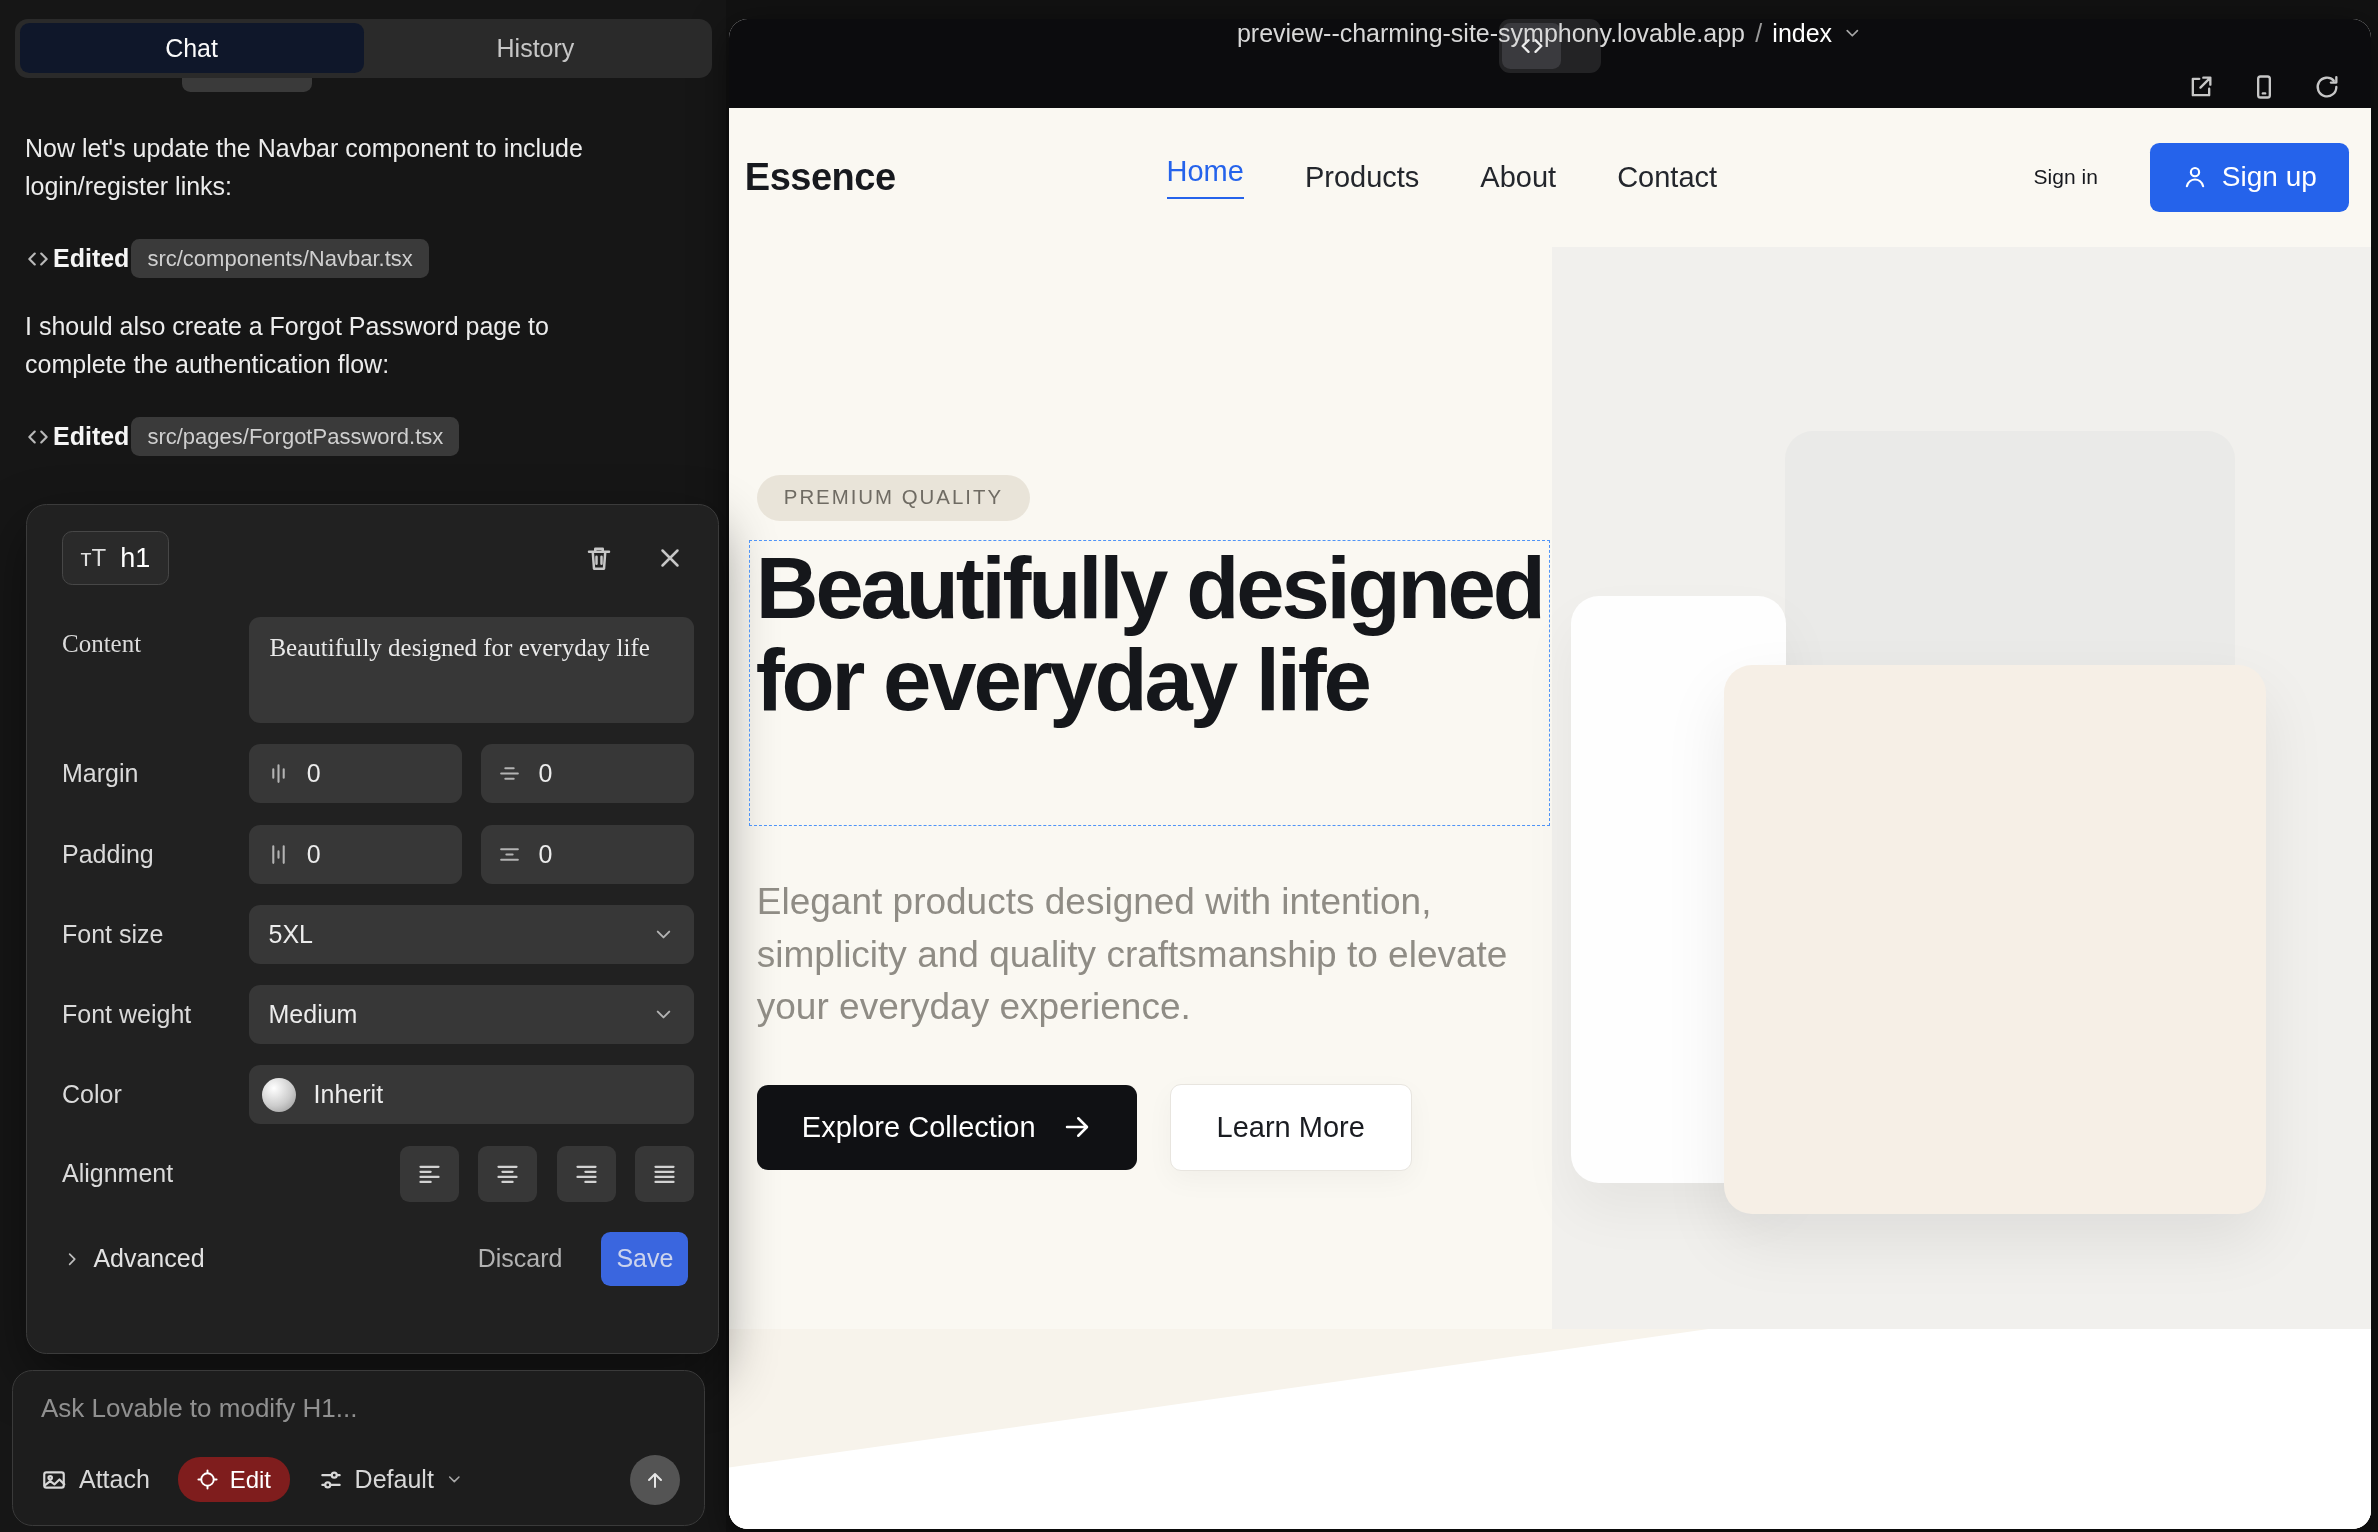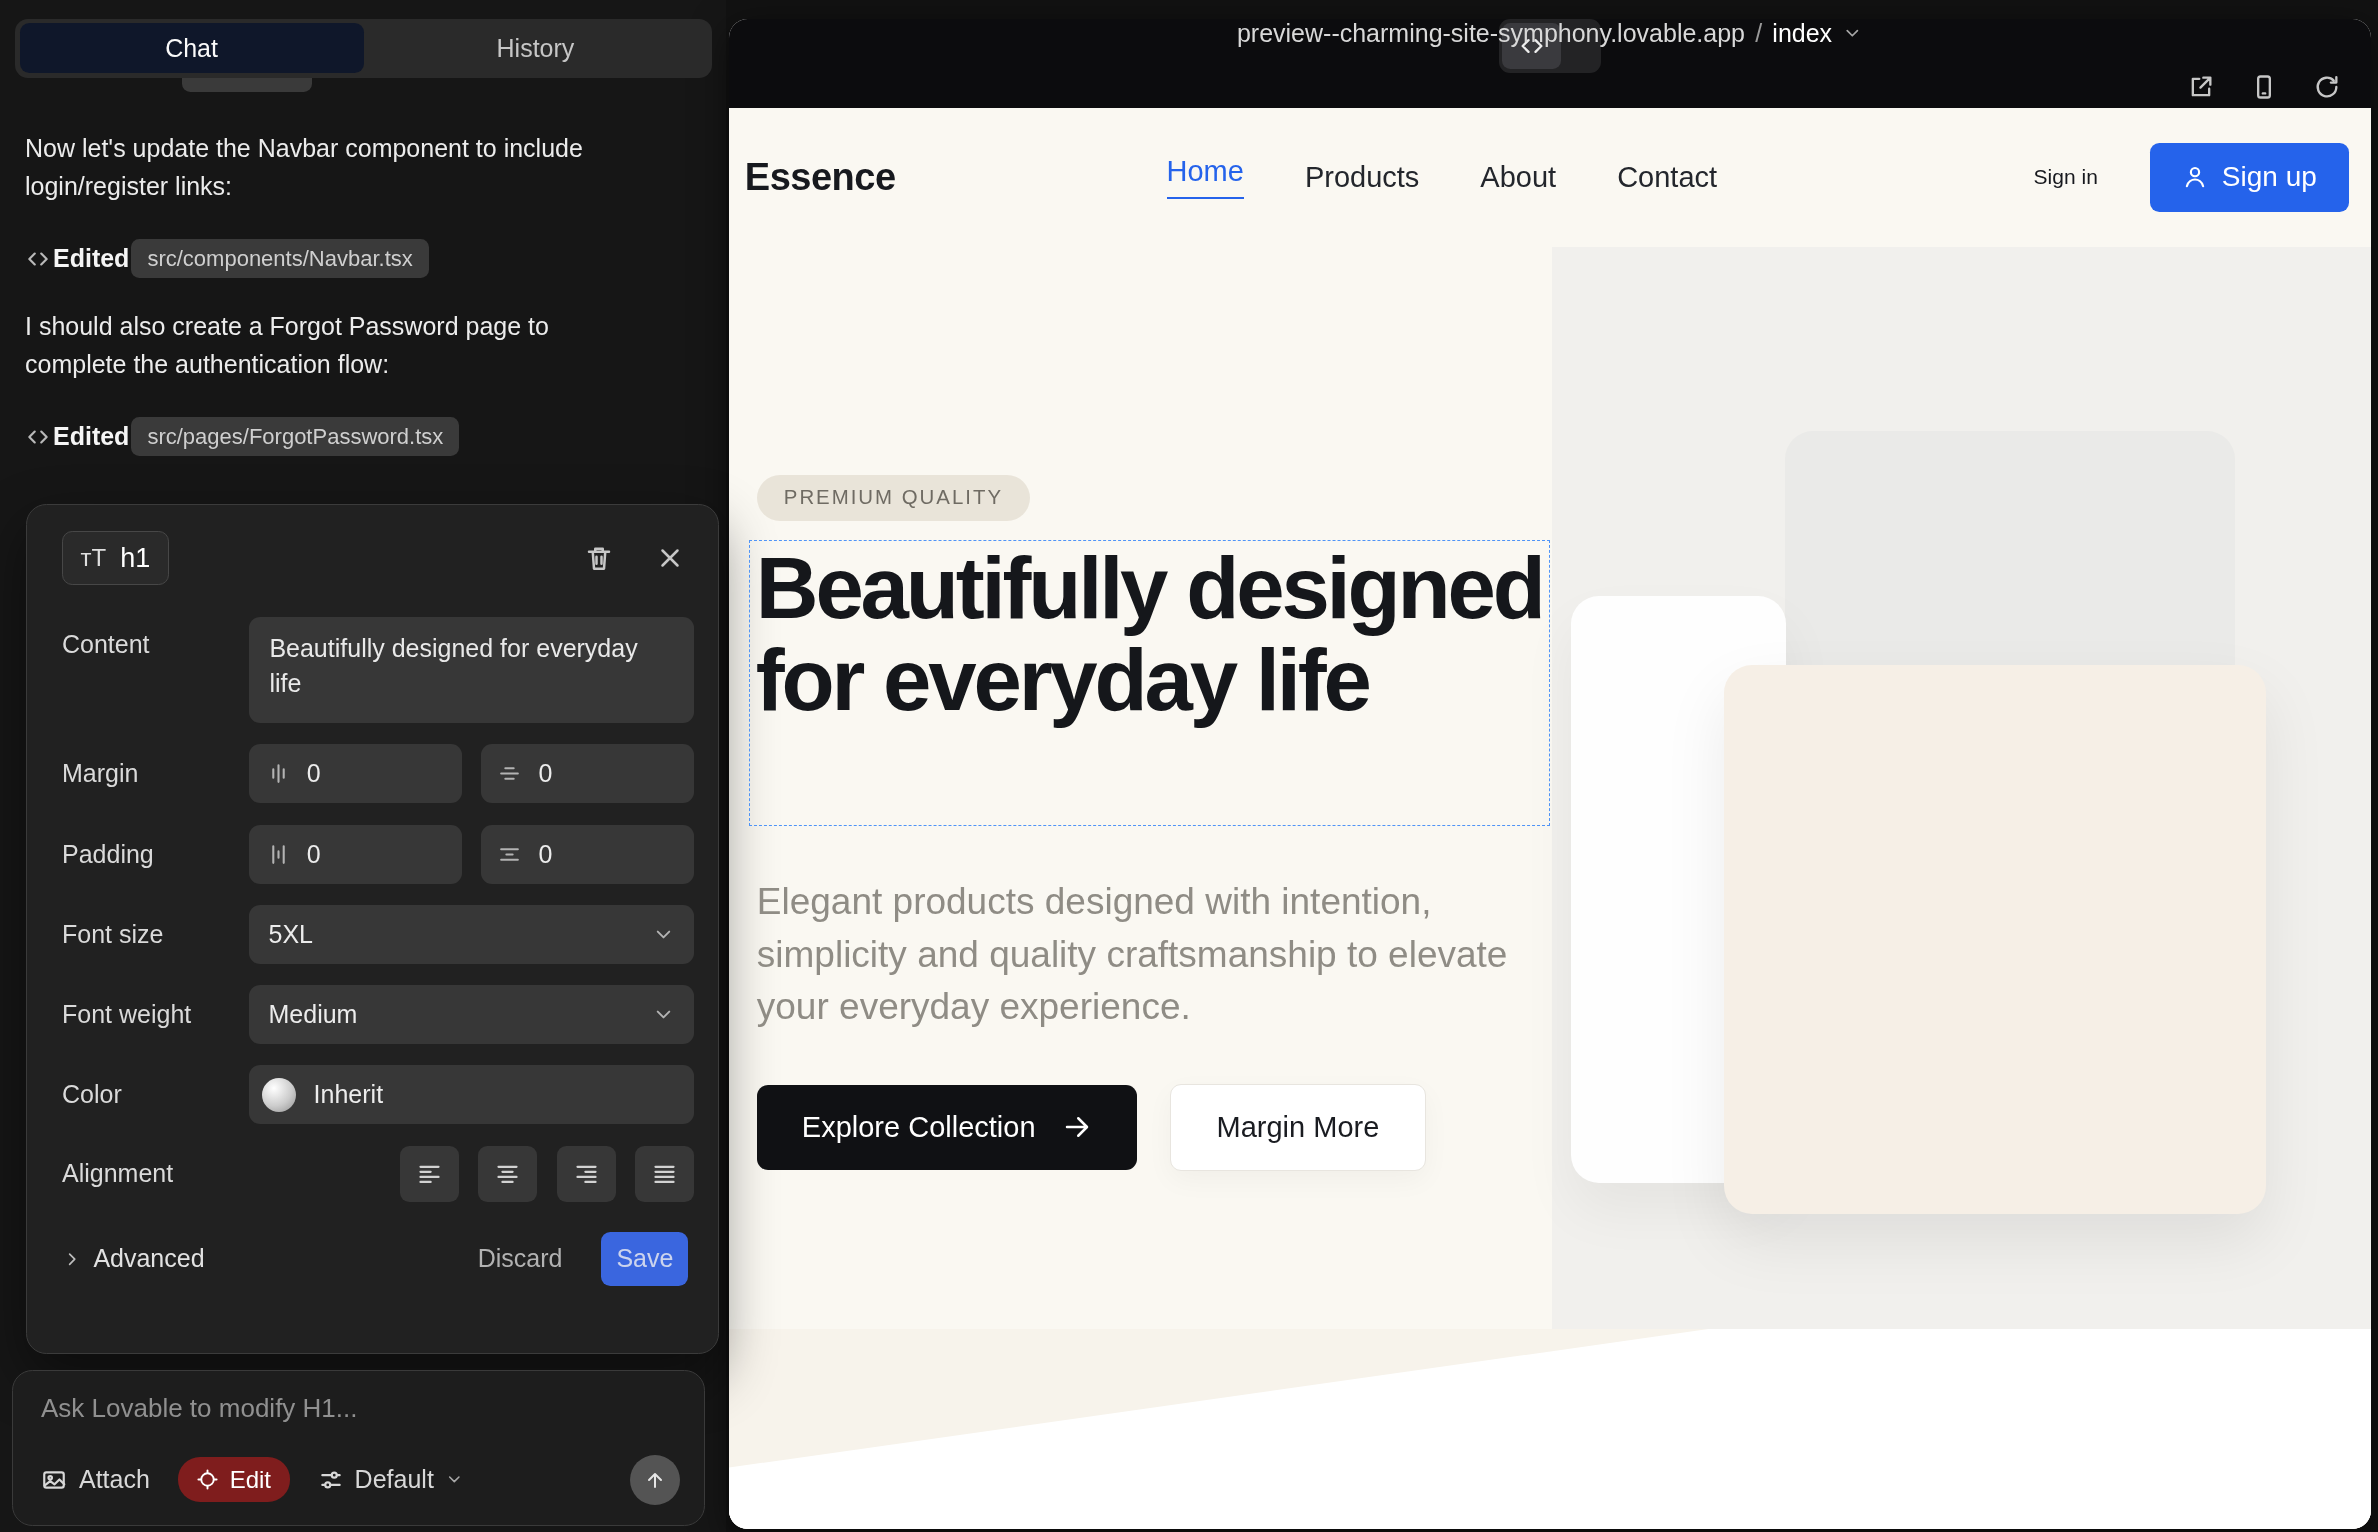--- a/index.html
+++ b/index.html
@@ -27,21 +27,21 @@
   .tag-pill { display:flex; align-items:center; gap:14px; background:#2a2a2a; border:0.9px solid #474747; border-radius:10.2px; height:54px; padding:0 17.6px; cursor:pointer; }
   .type-glyph { font-size:24px; color:#dedede; }
   .tag-name { font-size:27px; color:#ffffff; }
   .header-icons { display:flex; align-items:center; gap:41px; padding-right:9.3px; color:#c7c7c7; }
   .icon-btn { cursor:pointer; background:none; border:none; color:#c7c7c7; }
   .icon-btn svg { width:30px; height:30px; }
 
   .row { display:flex; align-items:center; margin-bottom:21.3px; }
   .row-label { width:187px; font-size:25px; color:#dadada; flex-shrink:0; }
   .row-fields { flex:1; display:flex; gap:18.6px; min-width:0; }
-  .content-row { align-items:flex-start; }
+  .content-row { align-items:flex-start;font-family:Liberation Serif, serif; }
   .content-row .row-label { padding-top:13px; }
   textarea.content-input { flex:1; height:106px; background:#373737; border:none; border-radius:11px; color:#e9e9e9; font-size:25px; font-family:inherit; padding:14px 20.4px; line-height:1.38; resize:none; outline:none; }
   .num-input { flex:1; height:59px; background:#373737; border-radius:11px; display:flex; align-items:center; gap:16px; padding:0 16.7px; font-size:25px; color:#ececec; cursor:text; }
   .num-input svg { width:25px; height:25px; color:#b3b3b3; }
   .select-box { flex:1; height:59px; background:#373737; border-radius:11px; display:flex; align-items:center; justify-content:space-between; padding:0 19.5px; font-size:25px; color:#ececec; cursor:pointer; }
   .select-box svg { width:23px; height:23px; color:#b3b3b3; }
   .color-box { flex:1; height:59px; background:#373737; border-radius:11px; display:flex; align-items:center; gap:17.6px; padding:0 13px; font-size:25px; color:#ececec; cursor:pointer; }
   .swatch { width:34px; height:34px; border-radius:50%; background:radial-gradient(circle at 35% 30%, #ffffff 0%, #cccccc 55%, #8f8f8f 100%); }
   .align-fields { justify-content:flex-end; gap:19.5px; }
   .align-btn { width:59px; height:56px; background:#373737; border:none; border-radius:9.3px; display:flex; align-items:center; justify-content:center; color:#d2d2d2; cursor:pointer; }
@@ -420,18 +420,18 @@
 
       <div class="cta-row">
         <button class="cta-primary">
           <span>Explore Collection</span>
           <span>
               <svg viewBox="0 0 24 24">
                 <path d="M4 12h15m-6-7 7 7-7 7"></path>
               </svg>
             </span>
         </button>
-        <button class="cta-secondary">Margin More</button>
+        <button class="cta-secondary">Learn More</button>
       </div>
     </div>
   </div>
 </div>
 
 
 </body></html>

